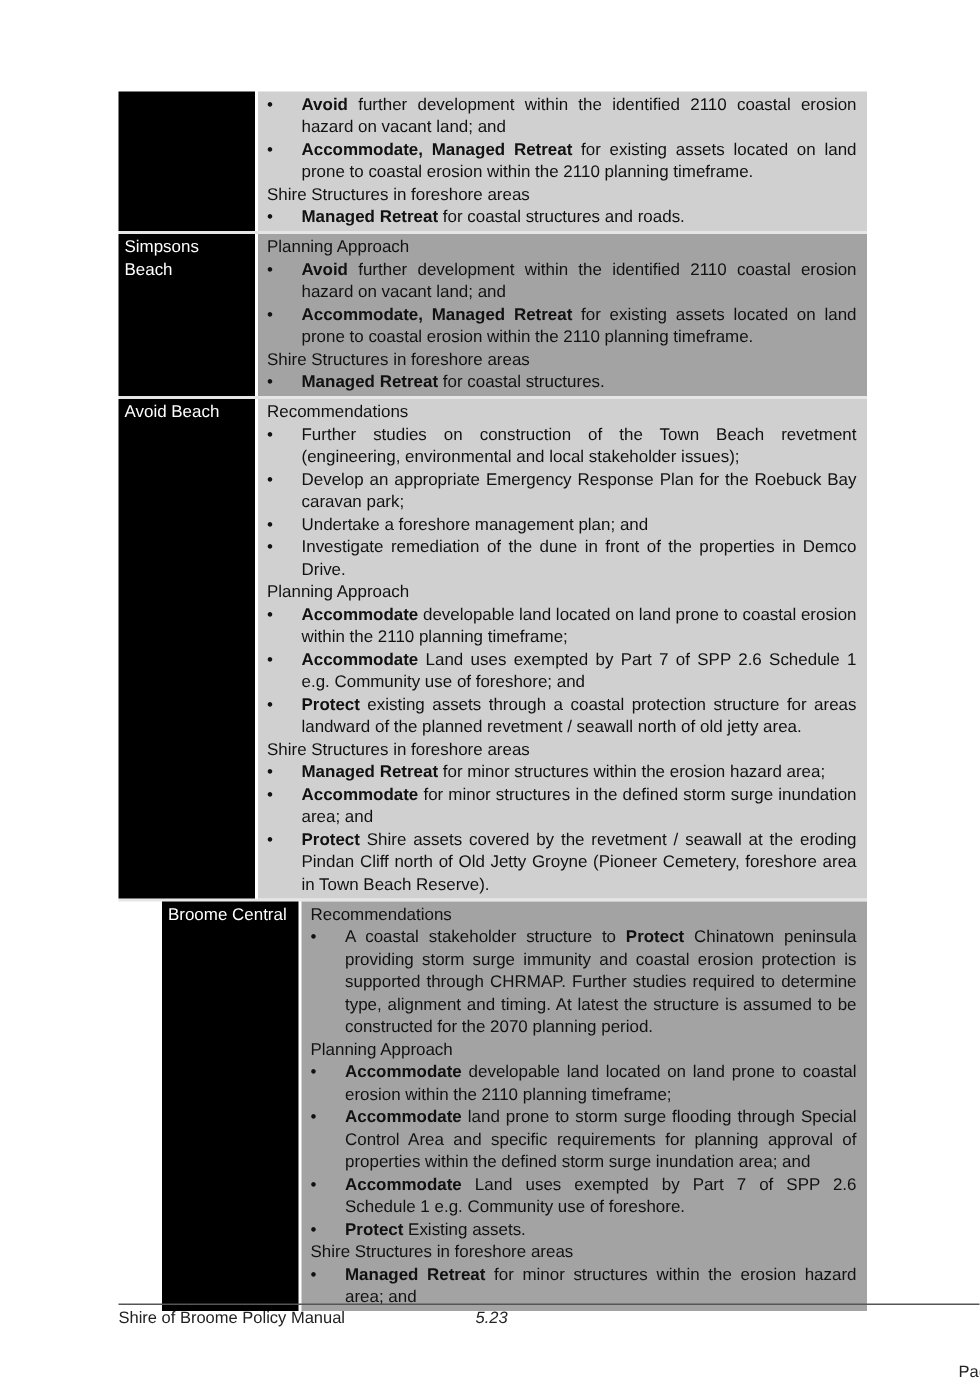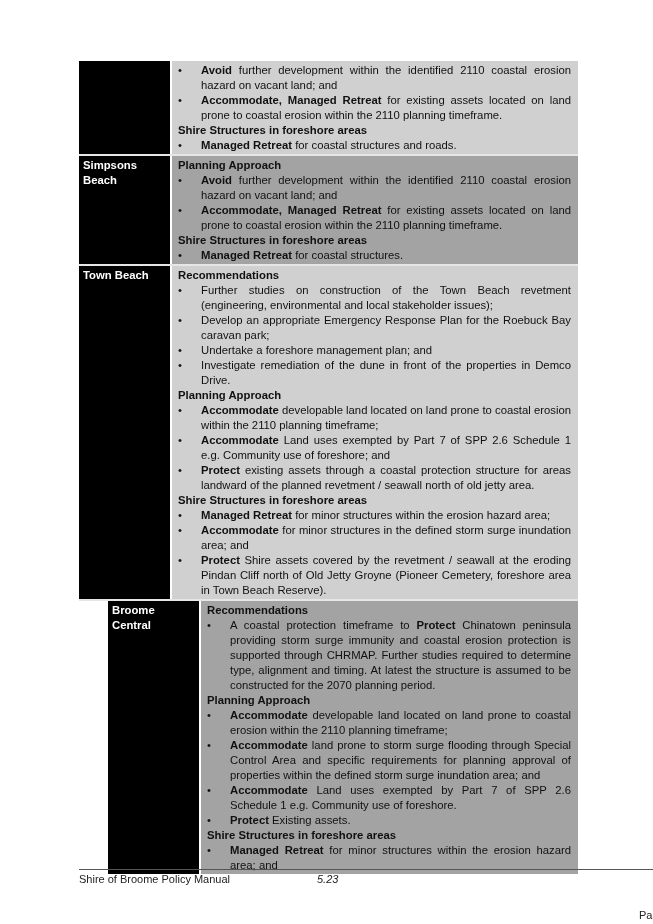--- a/index.html
+++ b/index.html
@@ -1,27 +1,27 @@
 <!DOCTYPE html>
 <html><head>
 <meta charset="utf-8">
 <style>
   html, body { margin: 0; padding: 0; background: #ffffff; }
   body { width: 653px; height: 924px; position: relative; overflow: hidden;
          font-family: "Liberation Sans", sans-serif; color: #111; }
   .table { position: absolute; left: 79px; top: 61px; width: 499px; }
   .row { display: flex; border-bottom: 2px solid #e6e6e6; }
   .row:last-child { border-bottom: none; padding-left: 29px; }
-  .name { width: 91px; flex: none; background: #000; color: #fff; font-weight: bold;
+  .name { width: 91px; flex: none; background: #000; color: #fff; font-weight: normal;
           font-size: 11.3px; padding: 2px 3px 0 4px; box-sizing: border-box; line-height: 15px; }
   .content { flex: 1; margin-left: 2px; padding: 2px 7px 1px 6px; box-sizing: border-box;
              font-size: 11.3px; line-height: 15px; }
   .light { background: #d0d0d0; }
   .dark { background: #a3a3a3; }
-  .heading { margin: 0; font-weight: bold; }
+  .heading { margin: 0; }
   .bullet { display: flex; text-align: justify; }
   .bullet .dot { width: 23px; flex: none; padding-left: 0; }
   .bullet .txt { flex: 1; }
   .bullet .txt b { font-weight: bold; }
   .footer { position: absolute; left: 79px; top: 869px; width: 601px; border-top: 1.5px solid #555; }
   .footer-row { position: relative; height: 20px; font-size: 11px; color: #222; }
   .footer-row span { position: absolute; top: 3px; }
   .f-left { left: 0; }
   .f-mid { left: 238px; font-style: italic; }
   .f-right { right: 0; margin-top: 36px; }
@@ -61,21 +61,21 @@
           <span class="txt"><b>Accommodate, Managed Retreat</b><span> for existing assets located on land prone to coastal erosion within the 2110 planning timeframe.</span></span>
         </div>
         <div class="heading">Shire Structures in foreshore areas</div>
         <div class="bullet">
           <span class="dot">•</span>
           <span class="txt"><b>Managed Retreat</b><span> for coastal structures.</span></span>
         </div>
       </div>
     </div>
     <div class="row">
-      <div class="name">Town Beach</div>
+      <div class="name">Avoid Beach</div>
       <div class="content light">
         <div class="heading">Recommendations</div>
         <div class="bullet">
           <span class="dot">•</span>
           <span class="txt"><span>Further studies on construction of the Town Beach revetment (engineering, environmental and local stakeholder issues);</span></span>
         </div>
         <div class="bullet">
           <span class="dot">•</span>
           <span class="txt"><span>Develop an appropriate Emergency Response Plan for the Roebuck Bay caravan park;</span></span>
         </div>
@@ -114,21 +114,21 @@
           <span class="txt"><b>Protect</b><span> Shire assets covered by the revetment / seawall at the eroding Pindan Cliff north of Old Jetty Groyne (Pioneer Cemetery, foreshore area in Town Beach Reserve).</span></span>
         </div>
       </div>
     </div>
     <div class="row">
       <div class="name">Broome Central</div>
       <div class="content dark">
         <div class="heading">Recommendations</div>
         <div class="bullet">
           <span class="dot">•</span>
-          <span class="txt"><span>A coastal protection timeframe to </span><b>Protect</b><span> Chinatown peninsula providing storm surge immunity and coastal erosion protection is supported through CHRMAP. Further studies required to determine type, alignment and timing. At latest the structure is assumed to be constructed for the 2070 planning period.</span></span>
+          <span class="txt"><span>A coastal stakeholder structure to </span><b>Protect</b><span> Chinatown peninsula providing storm surge immunity and coastal erosion protection is supported through CHRMAP. Further studies required to determine type, alignment and timing. At latest the structure is assumed to be constructed for the 2070 planning period.</span></span>
         </div>
         <div class="heading">Planning Approach</div>
         <div class="bullet">
           <span class="dot">•</span>
           <span class="txt"><b>Accommodate</b><span> developable land located on land prone to coastal erosion within the 2110 planning timeframe;</span></span>
         </div>
         <div class="bullet">
           <span class="dot">•</span>
           <span class="txt"><b>Accommodate</b><span> land prone to storm surge flooding through Special Control Area and specific requirements for planning approval of properties within the defined storm surge inundation area; and</span></span>
         </div>

